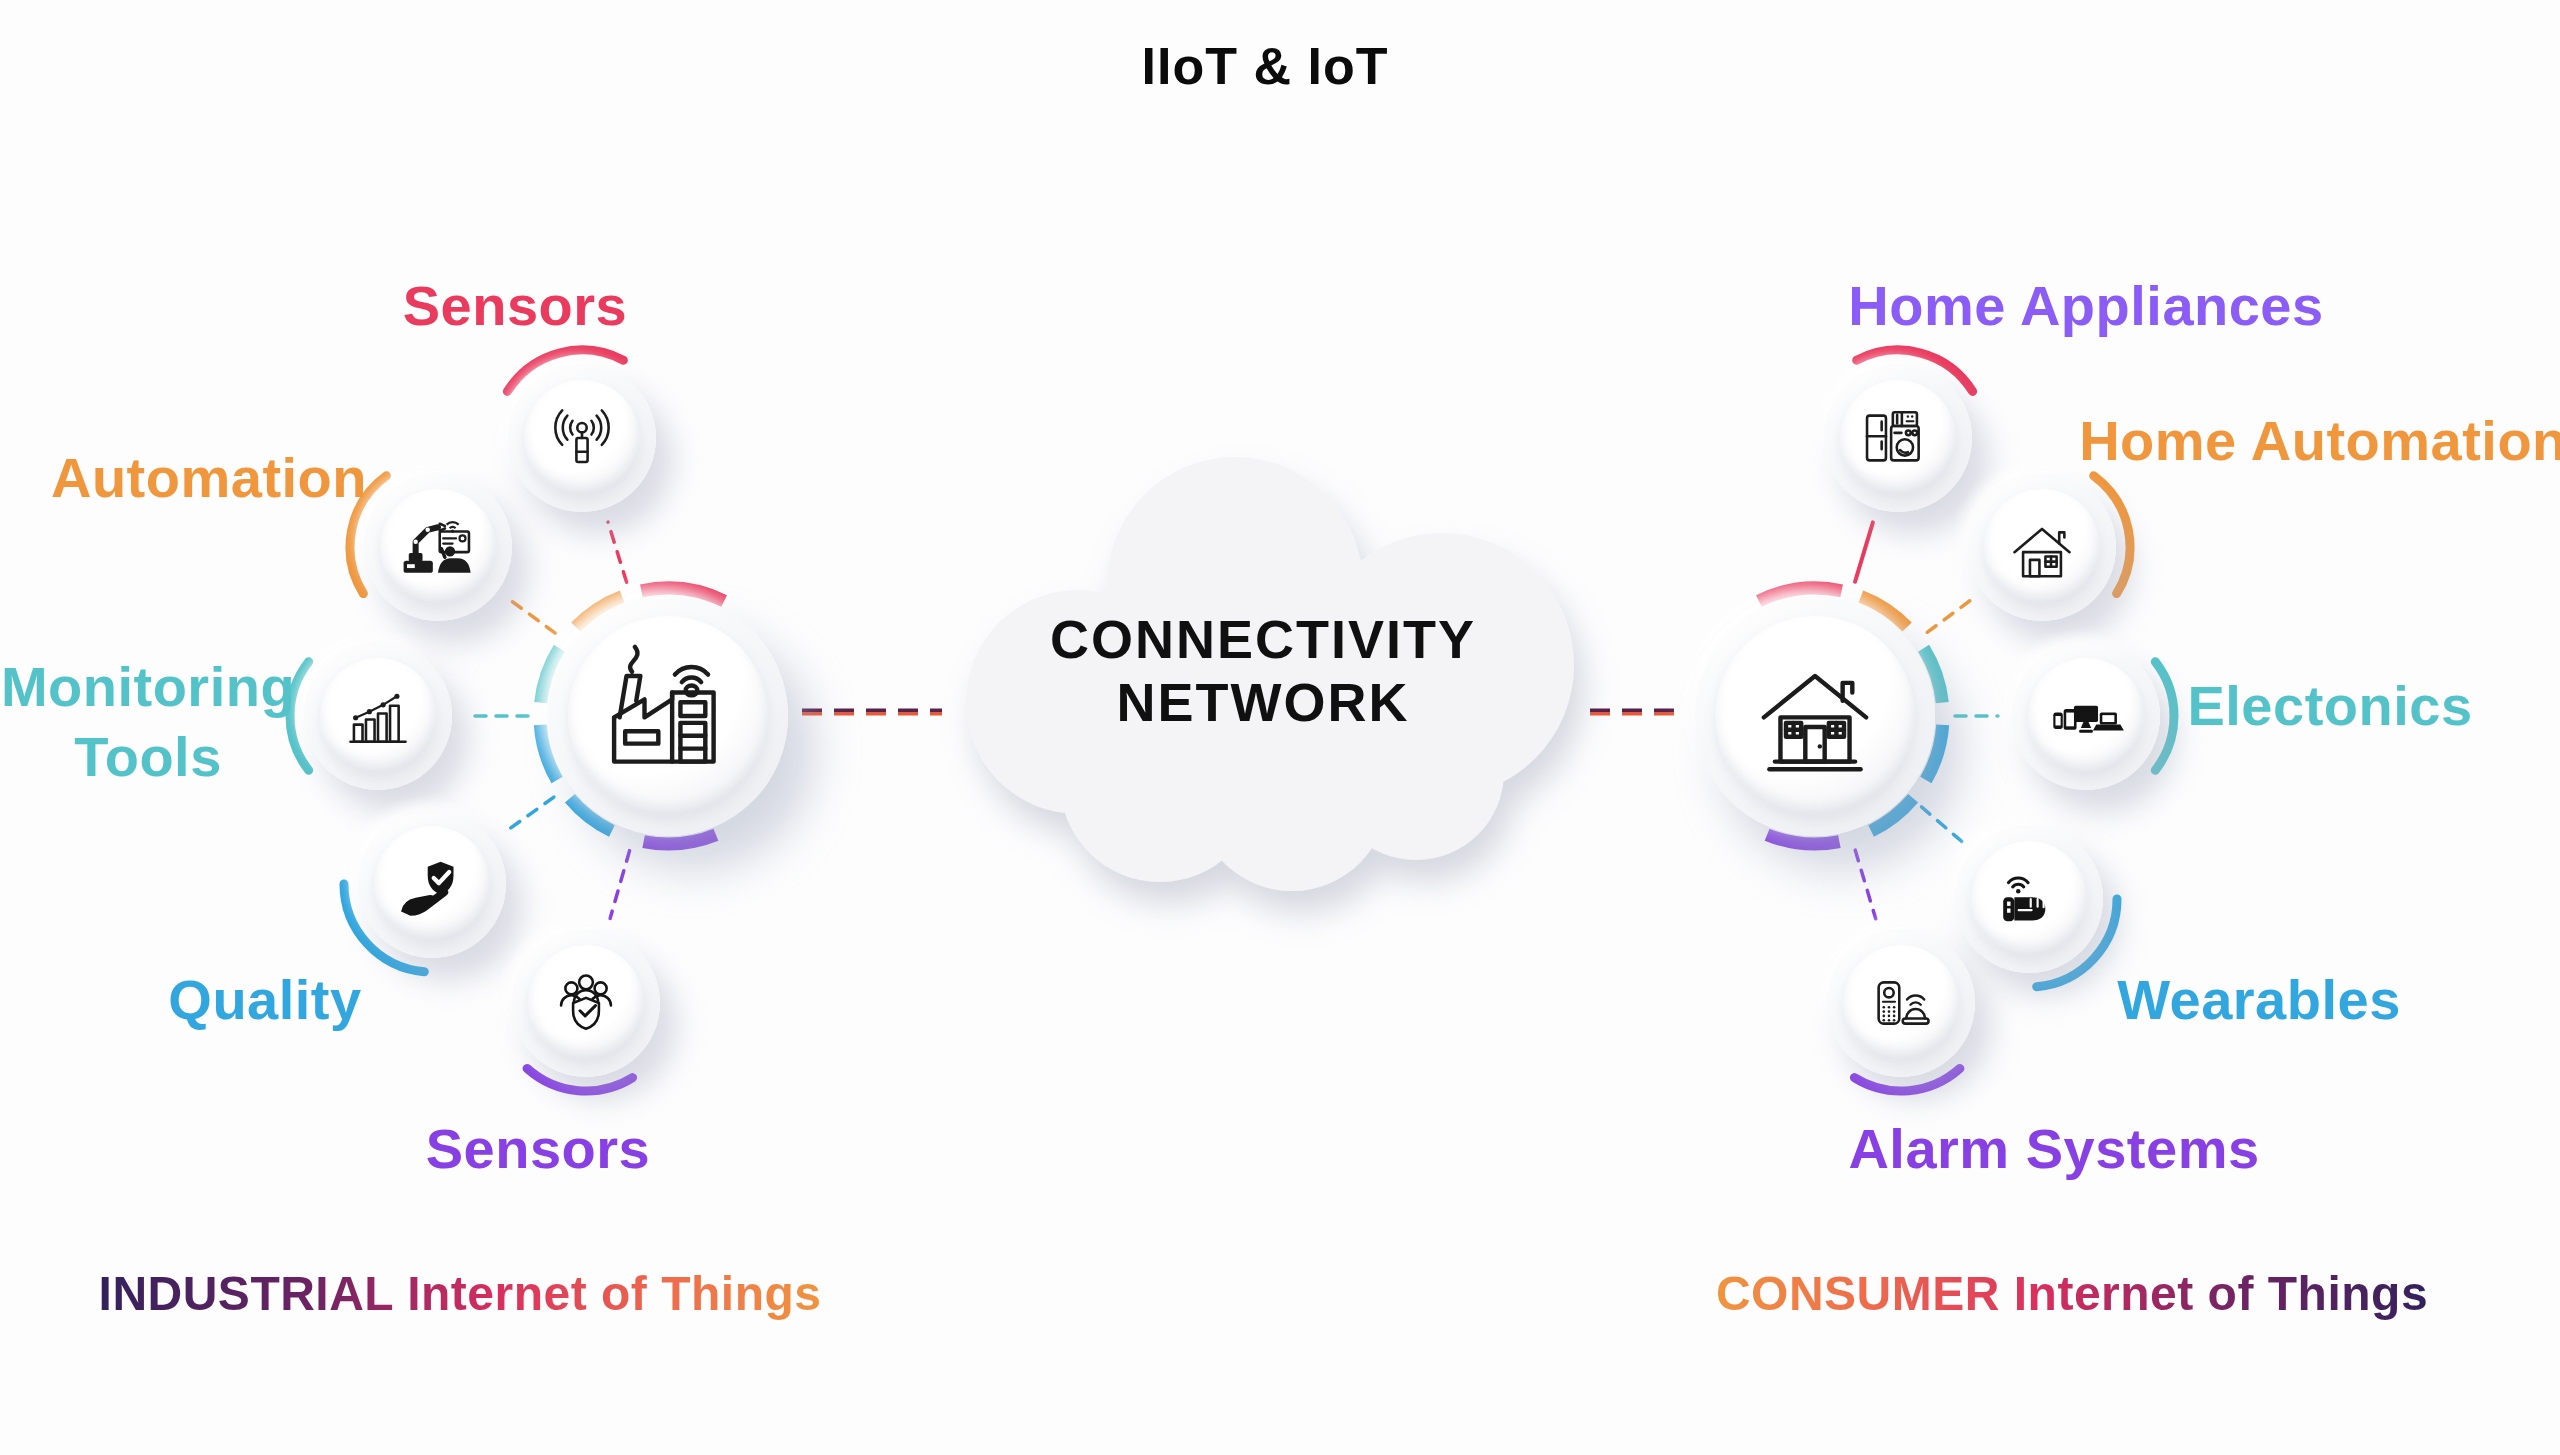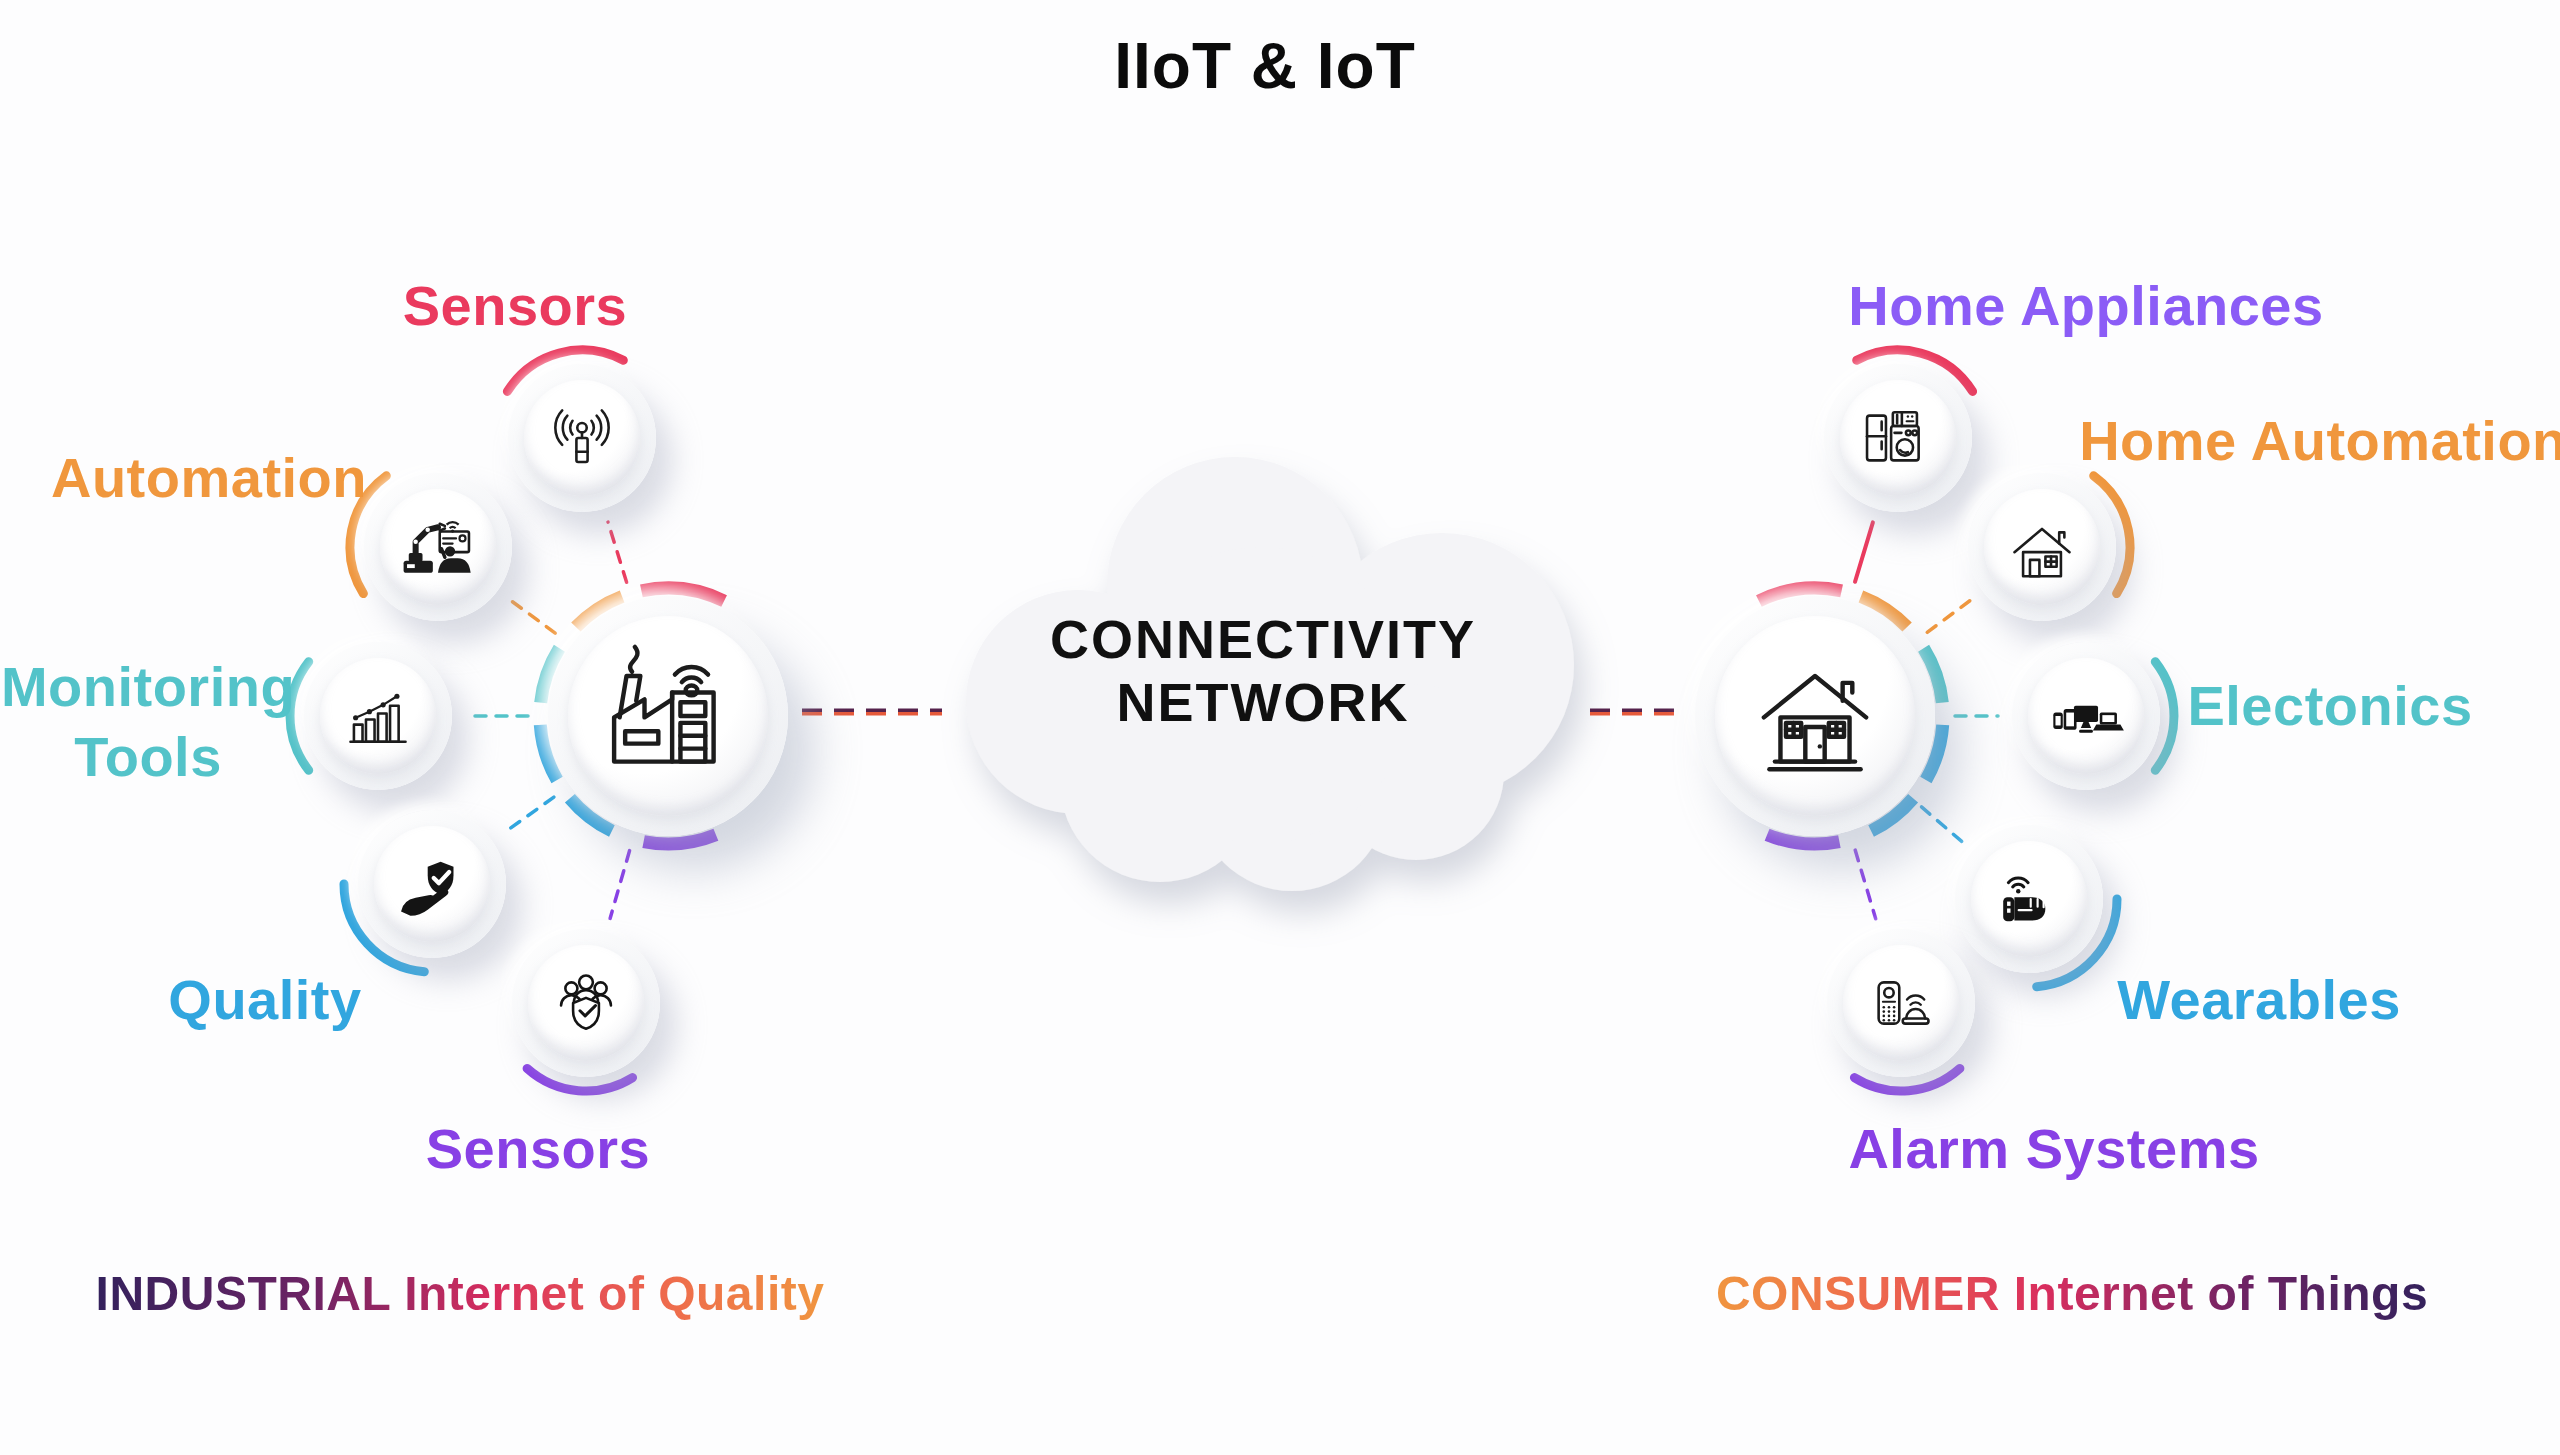--- a/index.html
+++ b/index.html
@@ -4,21 +4,21 @@
 <style>
   html,body{margin:0;padding:0;background:#fdfdfe;}
   .stage{
     position:relative;width:2560px;height:1455px;overflow:hidden;
     background:#fdfdfe;font-family:"Liberation Sans",sans-serif;
   }
   .stage *{box-sizing:border-box;}
   
   .page-title{
     position:absolute;left:1265px;top:66px;transform:translate(-50%,-50%);
-    font-size:64px;font-weight:700;letter-spacing:1px;color:#0b0b0b;white-space:nowrap;
+    font-size:52px;font-weight:700;letter-spacing:1px;color:#0b0b0b;white-space:nowrap;
   }
   
   .decor{position:absolute;left:0;top:0;width:2560px;height:1455px;}
   .cloud-lobe{fill:#f4f4f7;}
   
   .cloud-text{
     position:absolute;left:958px;top:608px;width:610px;text-align:center;color:#101010;
   }
   .cloud-line{font-size:54px;font-weight:700;letter-spacing:2px;line-height:1.16;white-space:nowrap;}
   .cloud-sub{margin-top:14px;font-size:27px;font-weight:700;letter-spacing:1px;}
@@ -352,16 +352,16 @@
   <div class="lbl" id="lbl-monitoring-tools" style="left: 148px; top: 722px; color: rgb(83, 195, 201);">Monitoring Tools</div>
   <div class="lbl" id="lbl-quality" style="left: 265px; top: 999px; color: rgb(49, 166, 223);">Quality</div>
   <div class="lbl" id="lbl-safety" style="left: 538px; top: 1148px; color: rgb(136, 64, 229);">Sensors</div>
 
   <div class="lbl" id="lbl-home-appliances" style="left: 2086px; top: 305px; color: #8b5cf6;">Home Appliances</div>
   <div class="lbl" id="lbl-home-automation" style="left: 2323px; top: 440px; color: rgb(240, 151, 61);">Home Automation</div>
   <div class="lbl" id="lbl-electronics" style="left: 2330px; top: 705px; color: rgb(83, 195, 201);">Electonics</div>
   <div class="lbl" id="lbl-wearables" style="left: 2259px; top: 999px; color: rgb(49, 166, 223);">Wearables</div>
   <div class="lbl" id="lbl-alarm-systems" style="left: 2054px; top: 1148px; color: rgb(136, 64, 229);">Alarm Systems</div>
 
-  <div class="footer footer-left" style="left:460px;top:1293px">INDUSTRIAL Internet of Quality</div>
+  <div class="footer footer-left" style="left:460px;top:1293px">INDUSTRIAL Internet of Things</div>
   <div class="footer footer-right" style="left:2072px;top:1293px">CONSUMER Internet of Things</div>
 
 </div>
 
 </body></html>

